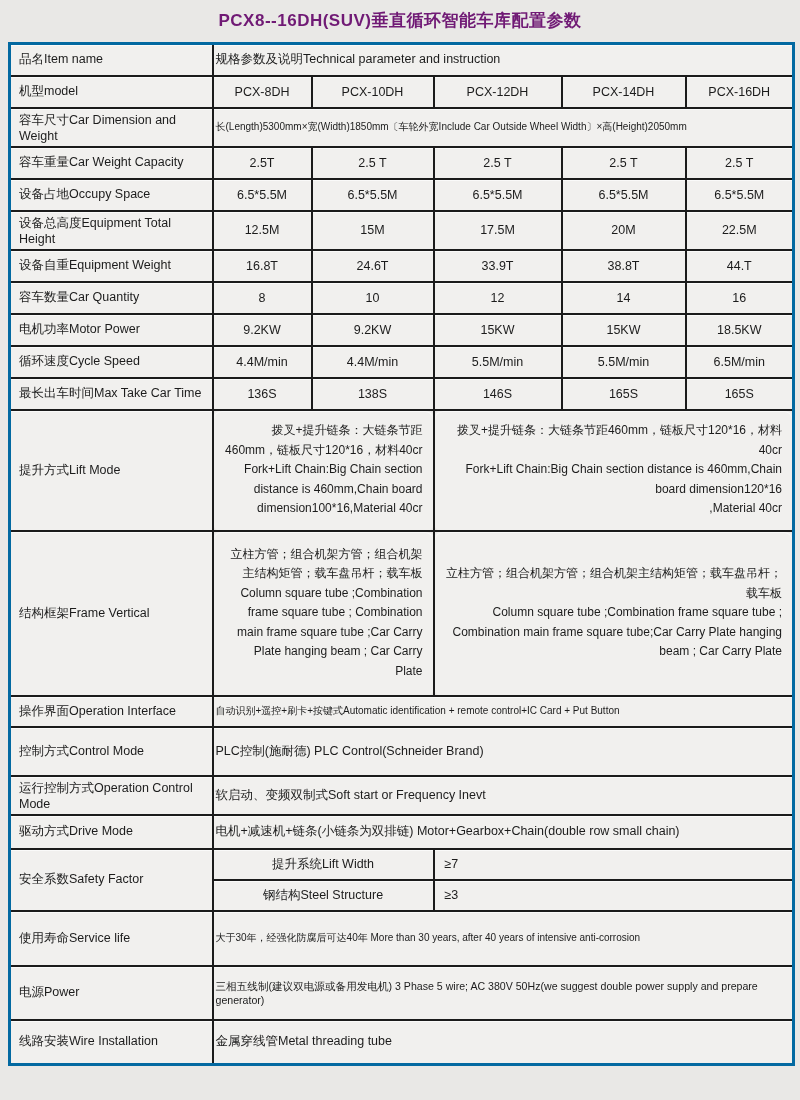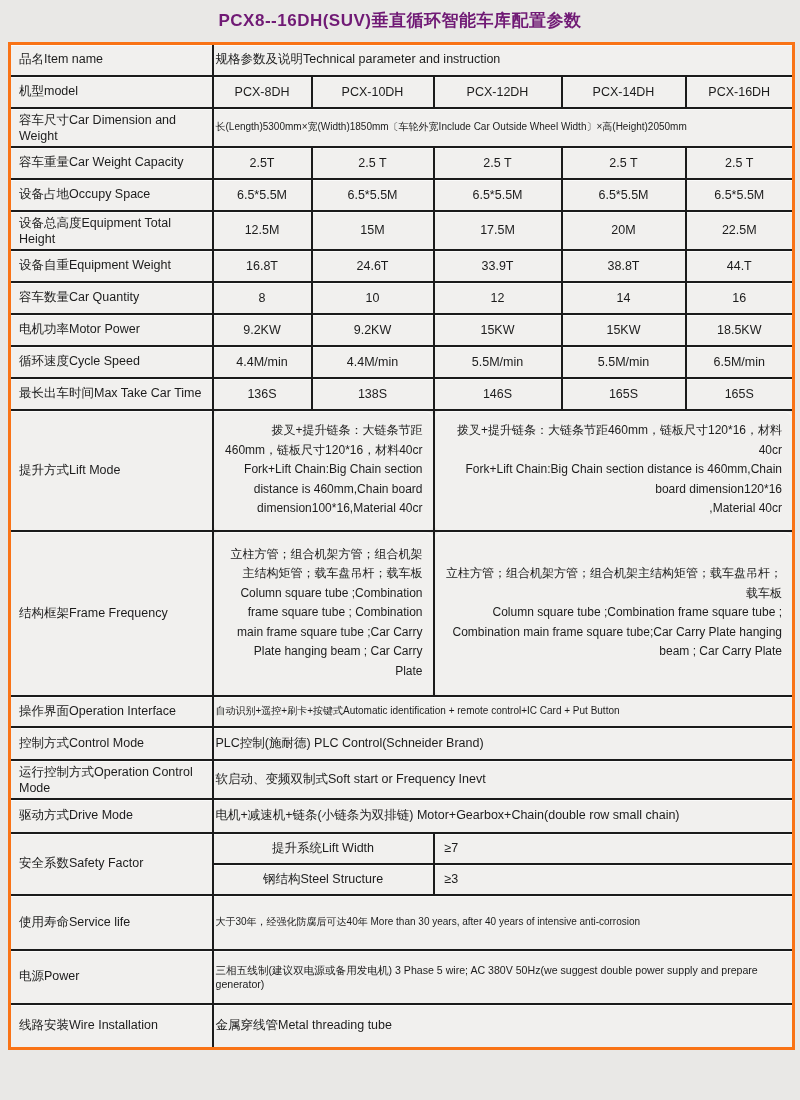--- a/index.html
+++ b/index.html
@@ -13,21 +13,21 @@
 
   .title-block { text-align: center; padding-top: 9px; }
   .title-line1 { font-size: 17px; font-weight: bold; letter-spacing: .5px; color: #701a75; }
   .title-line2 { font-size: 19px; font-weight: bold; margin-top: 6px; color: #161616; }
 
   table.spec {
     margin: 10px 8px 12px 8px;
     width: 784px;
     table-layout: fixed;
     border-collapse: collapse;
-    border: 3px solid #f97316;
+    border: 3px solid #0369a1;
   }
   col.c-label { width: 203px; }
   col.c1 { width: 99px; }
   col.c2 { width: 122px; }
   col.c3 { width: 128px; }
   col.c4 { width: 124px; }
   col.c5 { width: 108px; }
 
   td, th {
     border: 2px solid #1b1b1b;
@@ -53,21 +53,21 @@
     font-size: 12px;
     vertical-align: middle;
     border-radius: 8px;
   }
   td.left-val { text-align: left; padding: 3px 4px 3px 10px; }
 
   tr.r-std   td { height: 32px; }
   tr.r-lift  td { height: 121px; }
   tr.r-frame td { height: 165px; }
   tr.r-op    td { height: 31px; }
-  tr.r-ctrl  td { height: 33px; }
+  tr.r-ctrl  td { height: 49px; }
   tr.r-opctrl td { height: 36px; }
   tr.r-drive td { height: 34px; }
   tr.r-safe  td { height: 31px; }
   tr.r-life  td { height: 55px; }
   tr.r-power td { height: 54px; }
   tr.r-wire  td { height: 45px; }
 
   .fs-small { font-size: 10.6px; }
   .fs-mid { font-size: 10px; }
 </style>
@@ -185,21 +185,21 @@
     <tr class="r-lift">
       <td class="label">提升方式Lift Mode</td>
       <td class="block" colspan="2">拨叉+提升链条：大链条节距460mm，链板尺寸120*16，材料40cr
 Fork+Lift Chain:Big Chain section distance is 460mm,Chain board dimension100*16,Material 40cr</td>
       <td class="block" colspan="3">拨叉+提升链条：大链条节距460mm，链板尺寸120*16，材料40cr
 Fork+Lift Chain:Big Chain section distance is 460mm,Chain board dimension120*16
 ,Material 40cr</td>
     </tr>
 
     <tr class="r-frame">
-      <td class="label">结构框架Frame Frequency</td>
+      <td class="label">结构框架Frame Vertical</td>
       <td class="block" colspan="2">立柱方管；组合机架方管；组合机架主结构矩管；载车盘吊杆；载车板
 Column square tube ;Combination frame square tube ; Combination main frame square tube ;Car Carry Plate hanging beam ; Car Carry Plate</td>
       <td class="block" colspan="3">立柱方管；组合机架方管；组合机架主结构矩管；载车盘吊杆；载车板
 Column square tube ;Combination frame square tube ;
 Combination main frame square tube;Car Carry Plate hanging beam ; Car Carry Plate</td>
     </tr>
 
     <tr class="r-op">
       <td class="label">操作界面Operation Interface</td>
       <td class="span-center fs-mid" colspan="5">自动识别+遥控+刷卡+按键式Automatic identification + remote control+IC Card + Put Button</td>

